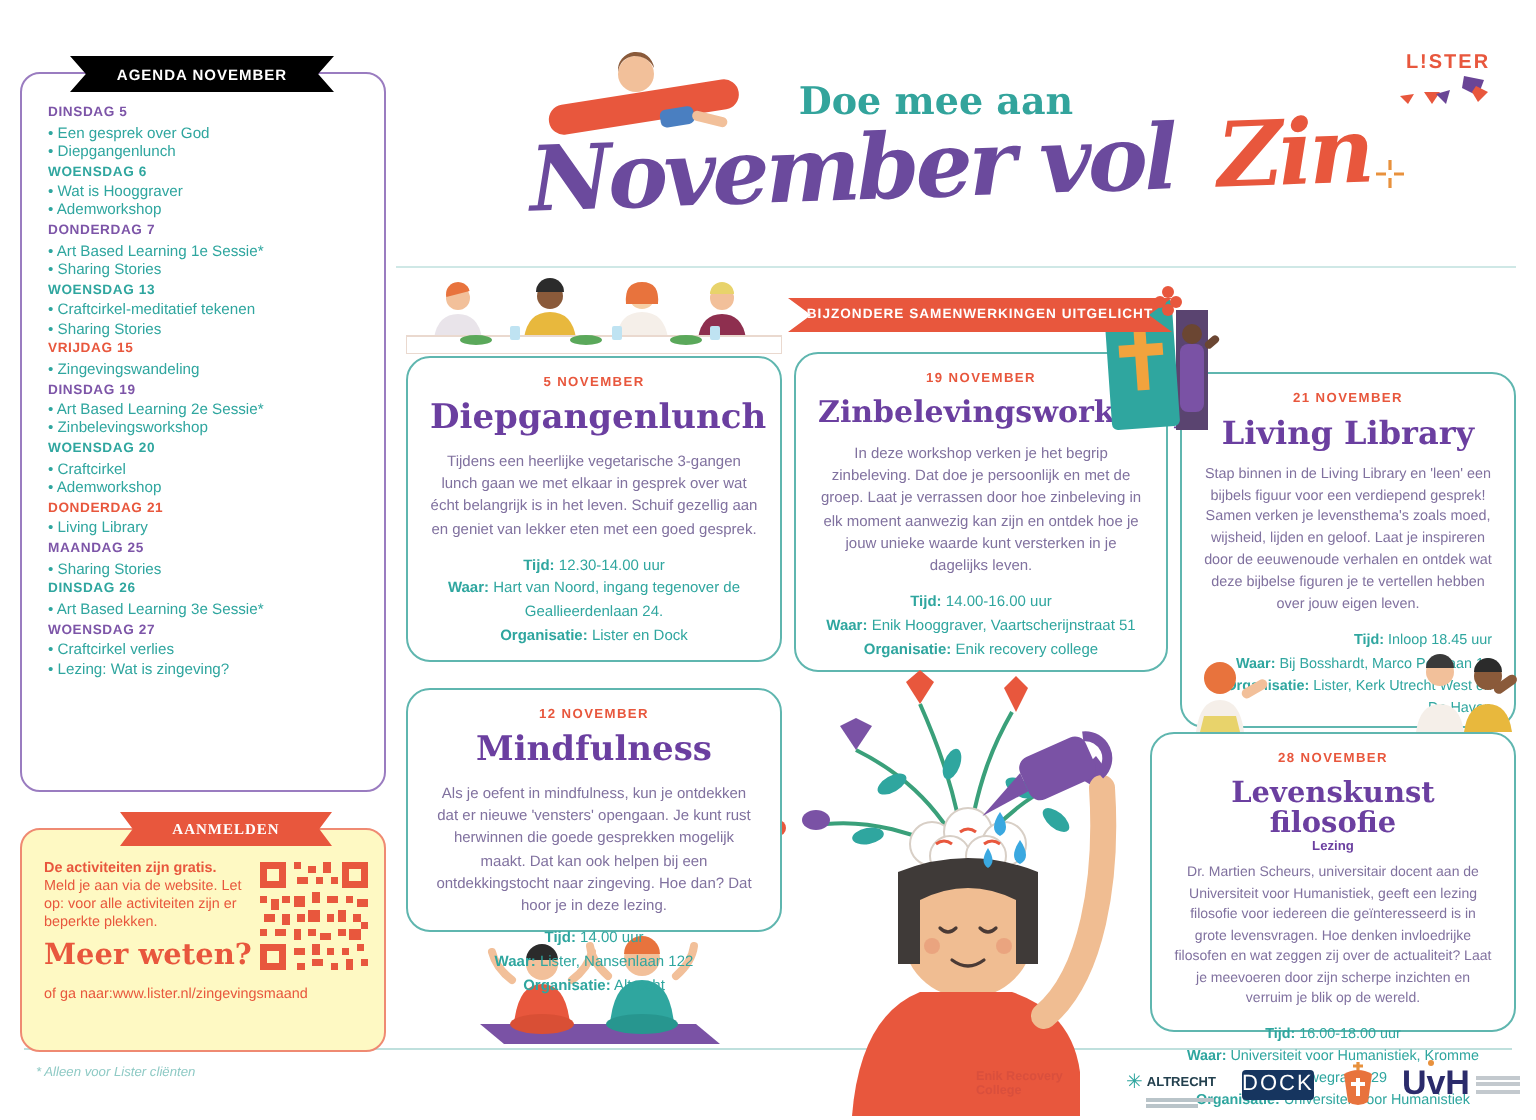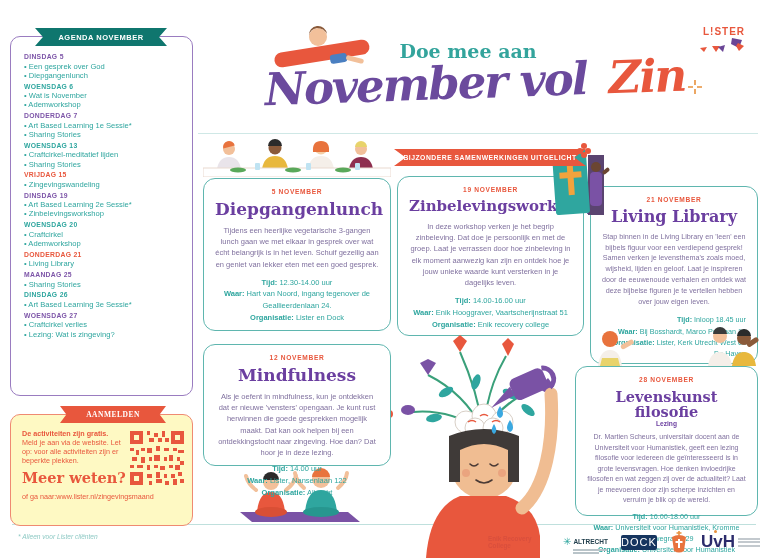--- a/index.html
+++ b/index.html
@@ -5,21 +5,21 @@
   html,body{margin:0;padding:0;background:#fff;}
   body{width:768px;height:560px;position:relative;overflow:hidden;
        font-family:"Liberation Sans",sans-serif;}
   .abs{position:absolute;}
 
   
   .ribbon{position:absolute;color:#fff;font-weight:bold;text-align:center;
           display:flex;align-items:center;justify-content:center;
           clip-path:polygon(0 0,100% 0,94% 50%,100% 100%,0 100%,6% 50%);
           letter-spacing:.5px;z-index:6;}
-  .ribbon.purple{background:#0f766e;}
+  .ribbon.purple{background:#000000;}
   .ribbon.orange{background:#e8573d;}
 
   
   .agenda-box{left:10px;top:36px;width:181px;height:358px;border:1.5px solid #9a7cc0;
               border-radius:10px;background:#fff;z-index:2;}
   .agenda-inner{position:absolute;left:13px;top:16px;right:6px;}
   .ag-day{margin-bottom:2.5px;}
   .ag-date{font-size:6.8px;line-height:8.5px;font-weight:bold;letter-spacing:.3px;}
   .ag-item{font-size:7.6px;line-height:9.3px;color:#2fa69f;padding-left:7px;text-indent:-7px;}
   .ag-item::before{content:"• ";}
@@ -90,31 +90,31 @@
 
 <div class="abs agenda-box">
   <div class="agenda-inner">
     <div class="ag-day">
       <div class="ag-date c-purple">DINSDAG 5</div>
       <div class="ag-item">Een gesprek over God</div>
       <div class="ag-item">Diepgangenlunch</div>
     </div>
     <div class="ag-day">
       <div class="ag-date c-teal">WOENSDAG 6</div>
-      <div class="ag-item">Wat is November</div>
+      <div class="ag-item">Wat is Hooggraver</div>
       <div class="ag-item">Ademworkshop</div>
     </div>
     <div class="ag-day">
       <div class="ag-date c-purple">DONDERDAG 7</div>
       <div class="ag-item">Art Based Learning 1e Sessie*</div>
       <div class="ag-item">Sharing Stories</div>
     </div>
     <div class="ag-day">
       <div class="ag-date c-teal">WOENSDAG 13</div>
-      <div class="ag-item">Craftcirkel-meditatief lijden</div>
+      <div class="ag-item">Craftcirkel-meditatief tekenen</div>
       <div class="ag-item">Sharing Stories</div>
     </div>
     <div class="ag-day">
       <div class="ag-date c-orange">VRIJDAG 15</div>
       <div class="ag-item">Zingevingswandeling</div>
     </div>
     <div class="ag-day">
       <div class="ag-date c-purple">DINSDAG 19</div>
       <div class="ag-item">Art Based Learning 2e Sessie*</div>
       <div class="ag-item">Zinbelevingsworkshop</div>

